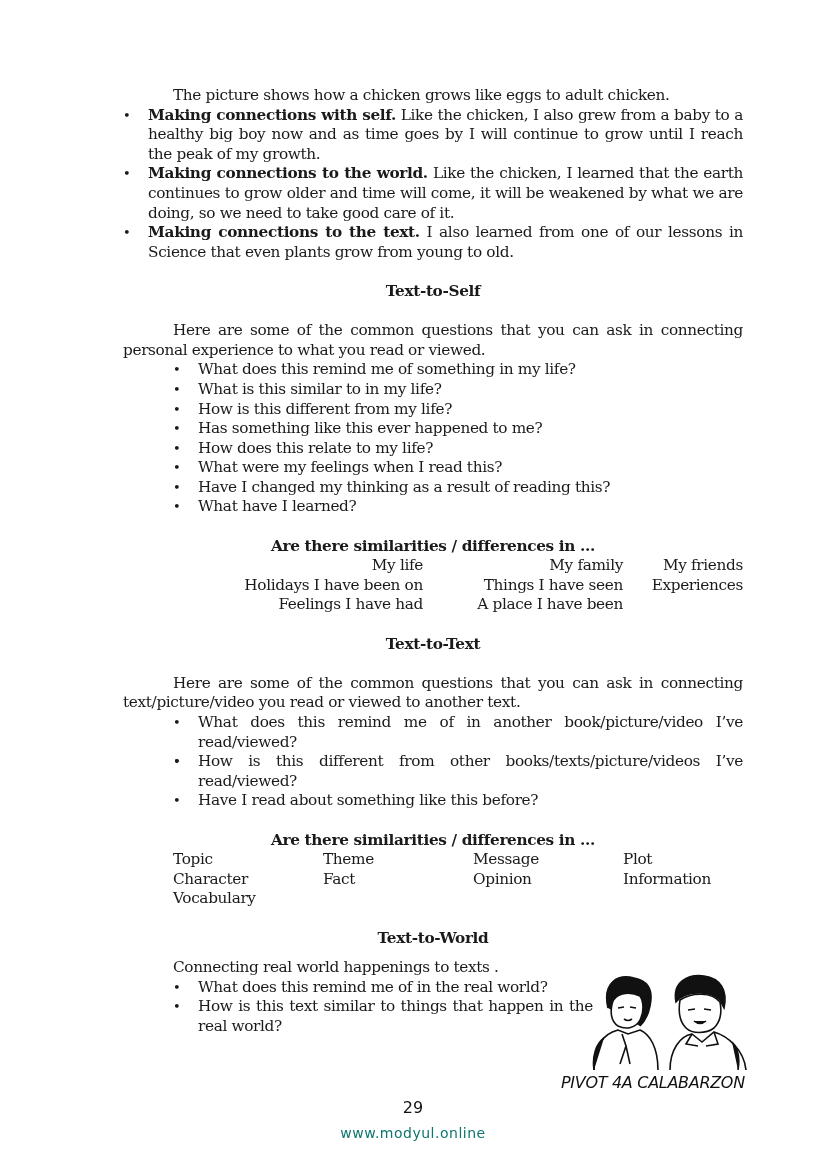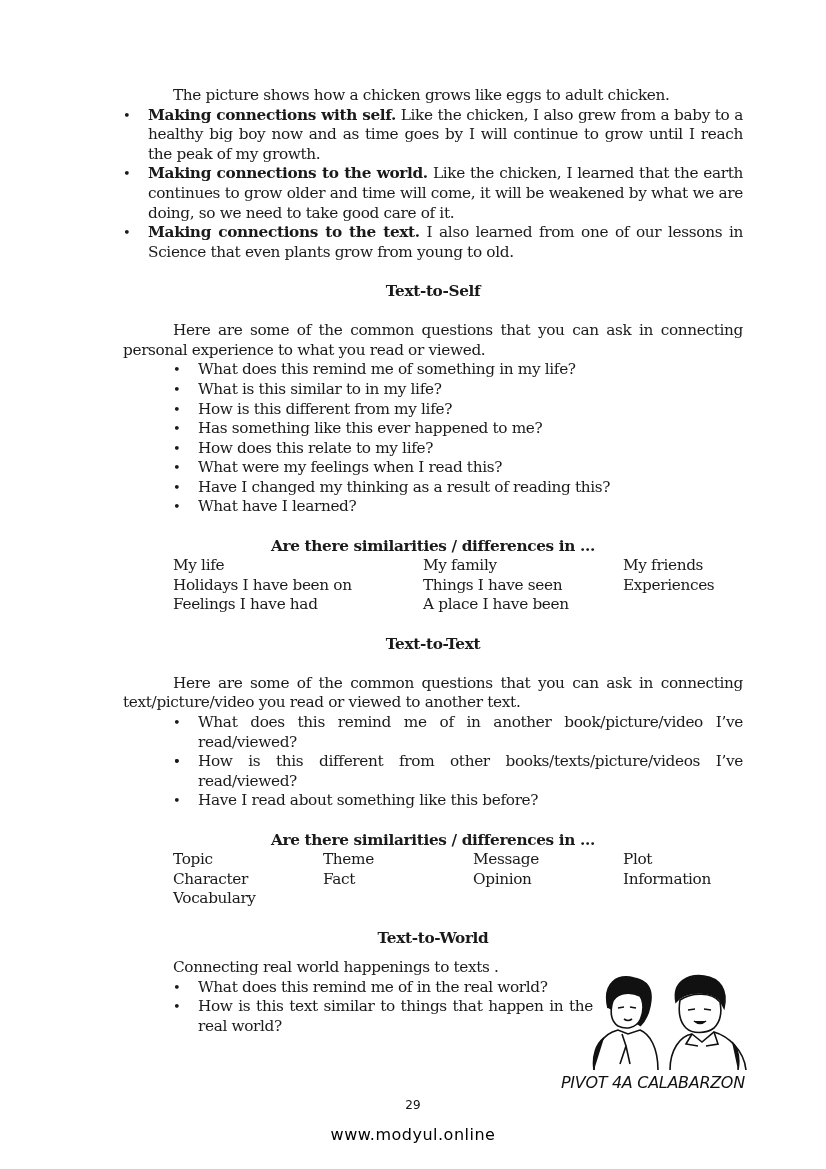--- a/index.html
+++ b/index.html
@@ -13,27 +13,27 @@
     .h { margin: 0; text-align: center; }
     .gap { height: 19.6px; }
     ul.top { list-style: none; margin: 0; padding: 0; }
     ul.top li { position: relative; padding-left: 25px; text-align: justify; }
     ul.top li .bullet { position: absolute; left: 0; top: 0; }
     ul.sub { list-style: none; margin: 0; padding: 0 0 0 50px; }
     ul.sub li { position: relative; padding-left: 25px; text-align: justify; }
     ul.sub li .bullet { position: absolute; left: 0; top: 0; }
     .bullet { font-size: 13px; }
     .grid { display: grid; padding-left: 50px; }
-    .grid.g3 { grid-template-columns: 250px 200px 120px; }
+    .grid.g3 { grid-template-columns: 250px 200px 120px; text-align: right; }
     .grid.g4 { grid-template-columns: 150px 150px 150px 150px; }
     .world-list { width: 470px; }
     .illustration { position: absolute; left: 588px; top: 972px; width: 160px; height: 98px; }
     .caption { position: absolute; left: 561px; top: 1073px; font-family: "DejaVu Sans", "Liberation Sans", sans-serif; font-style: italic; font-size: 16px; letter-spacing: -0.3px; color: #111; }
-    .page-number { position: absolute; left: 0; width: 826px; top: 1098px; text-align: center; font-family: "DejaVu Sans", "Liberation Sans", sans-serif; font-size: 12px; color: #111; }
-    .watermark { position: absolute; left: 0; width: 826px; top: 1125px; text-align: center; font-family: "DejaVu Sans", "Liberation Sans", sans-serif; font-size: 16px; color: #000000; letter-spacing: 0.5px; }
+    .page-number { position: absolute; left: 0; width: 826px; top: 1098px; text-align: center; font-family: "DejaVu Sans", "Liberation Sans", sans-serif; font-size: 16px; color: #111; }
+    .watermark { position: absolute; left: 0; width: 826px; top: 1125px; text-align: center; font-family: "DejaVu Sans", "Liberation Sans", sans-serif; font-size: 14px; color: #0f766e; letter-spacing: 0.5px; }
   </style>
 </head>
 <body>
 
 <div class="page">
 
   <div class="p indent">The picture shows how a chicken grows like eggs to adult chicken.</div>
   <ul class="top">
     <li><span class="bullet">•</span><b>Making connections with self.</b><span> Like the chicken, I also grew from a baby to a healthy big boy now and as time goes by I will continue to grow until I reach the peak of my growth.</span></li>
     <li><span class="bullet">•</span><b>Making connections to the world.</b><span> Like the chicken, I learned that the earth continues to grow older and time will come, it will be weakened by what we are doing, so we need to take good care of it.</span></li>

